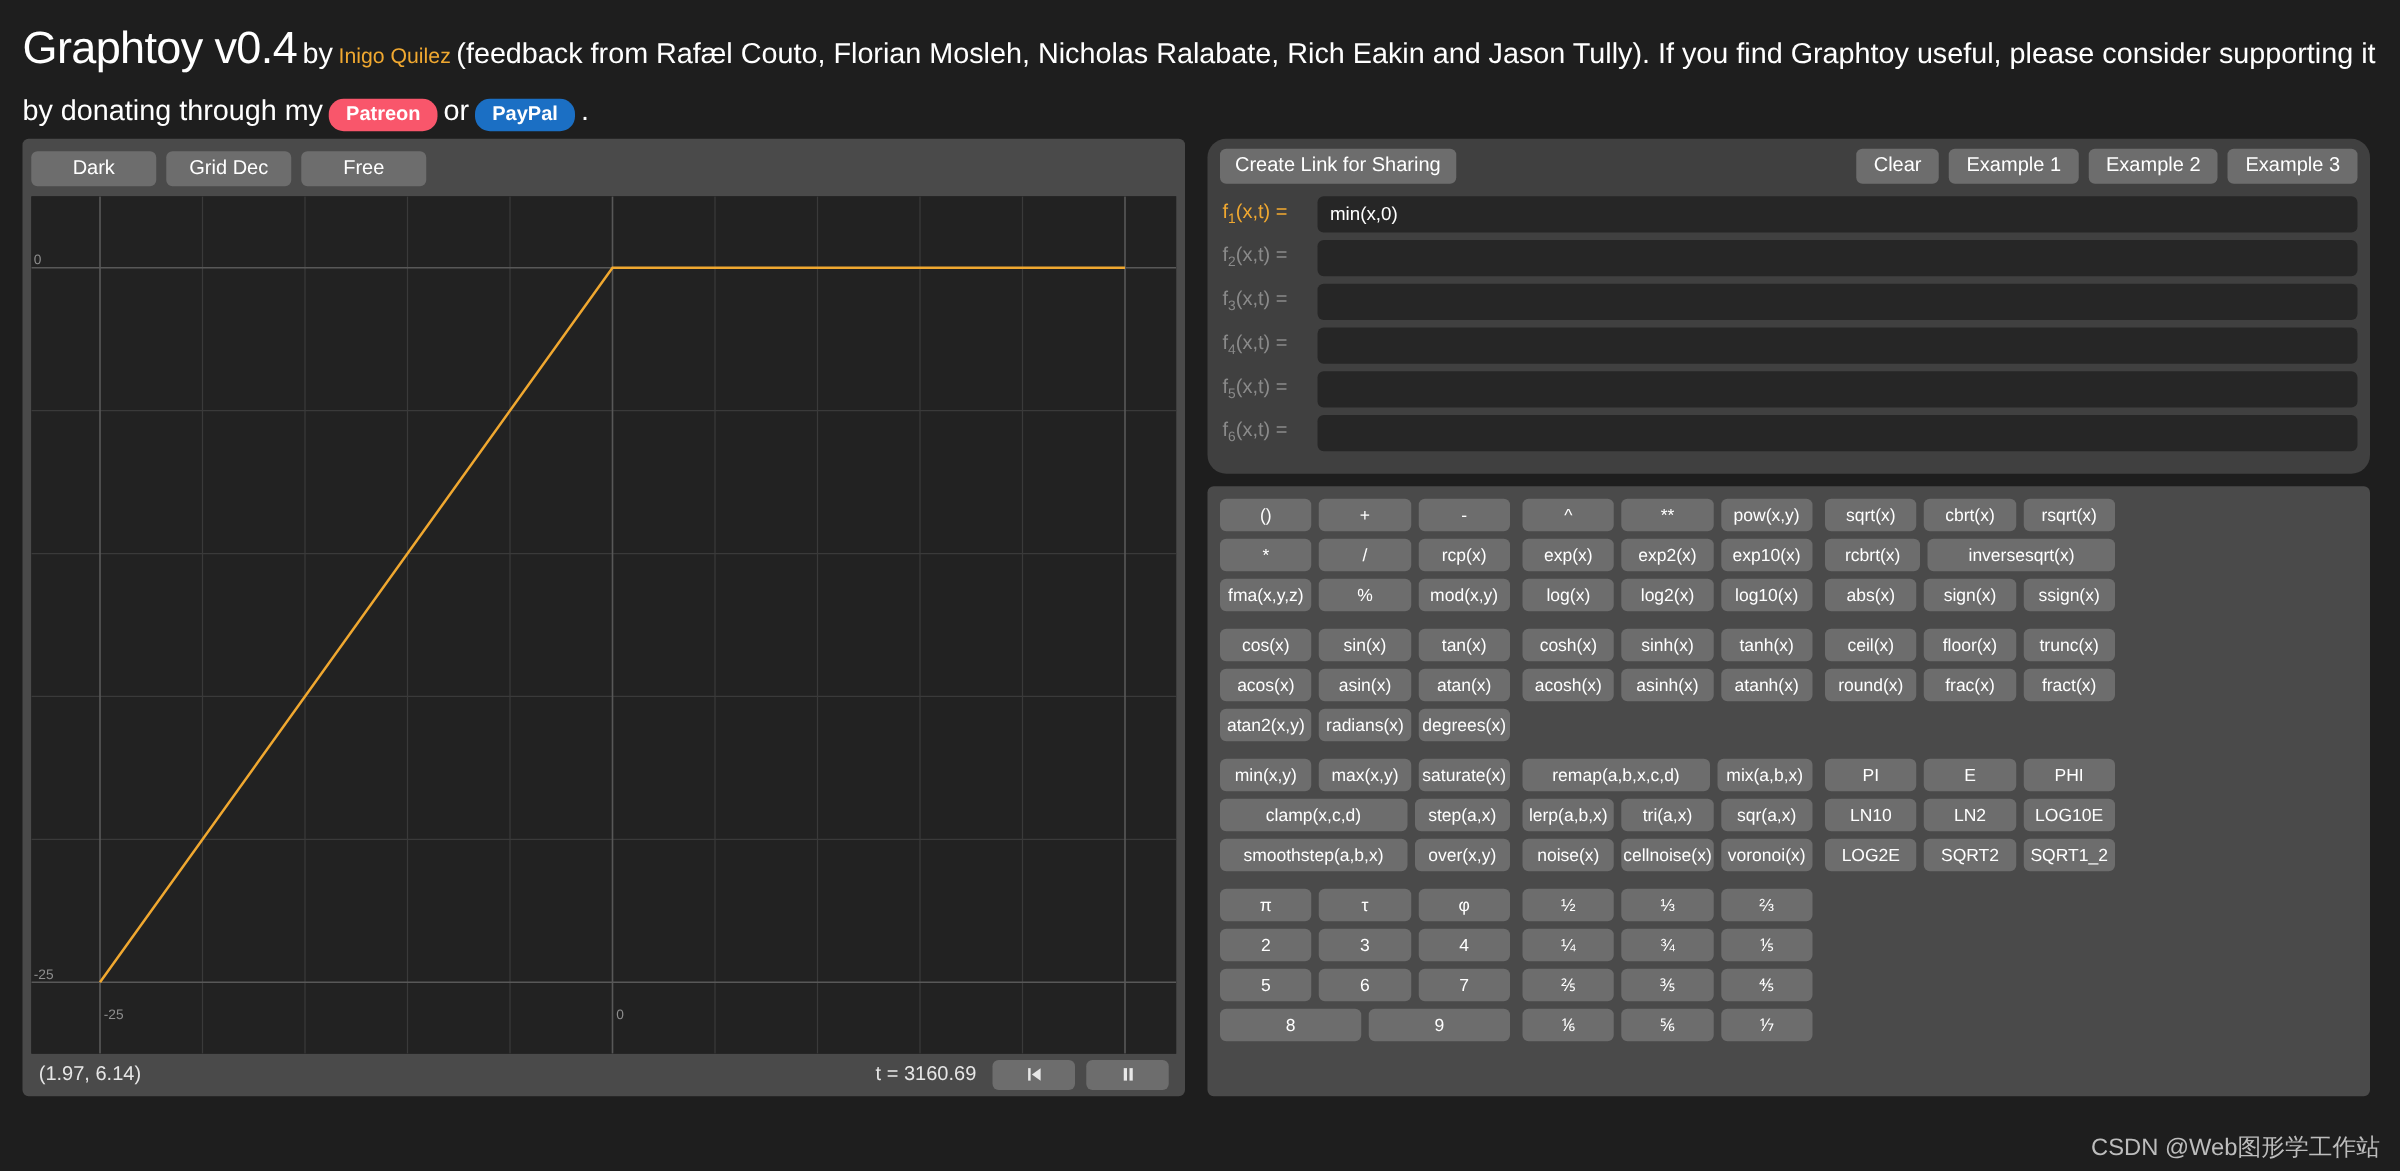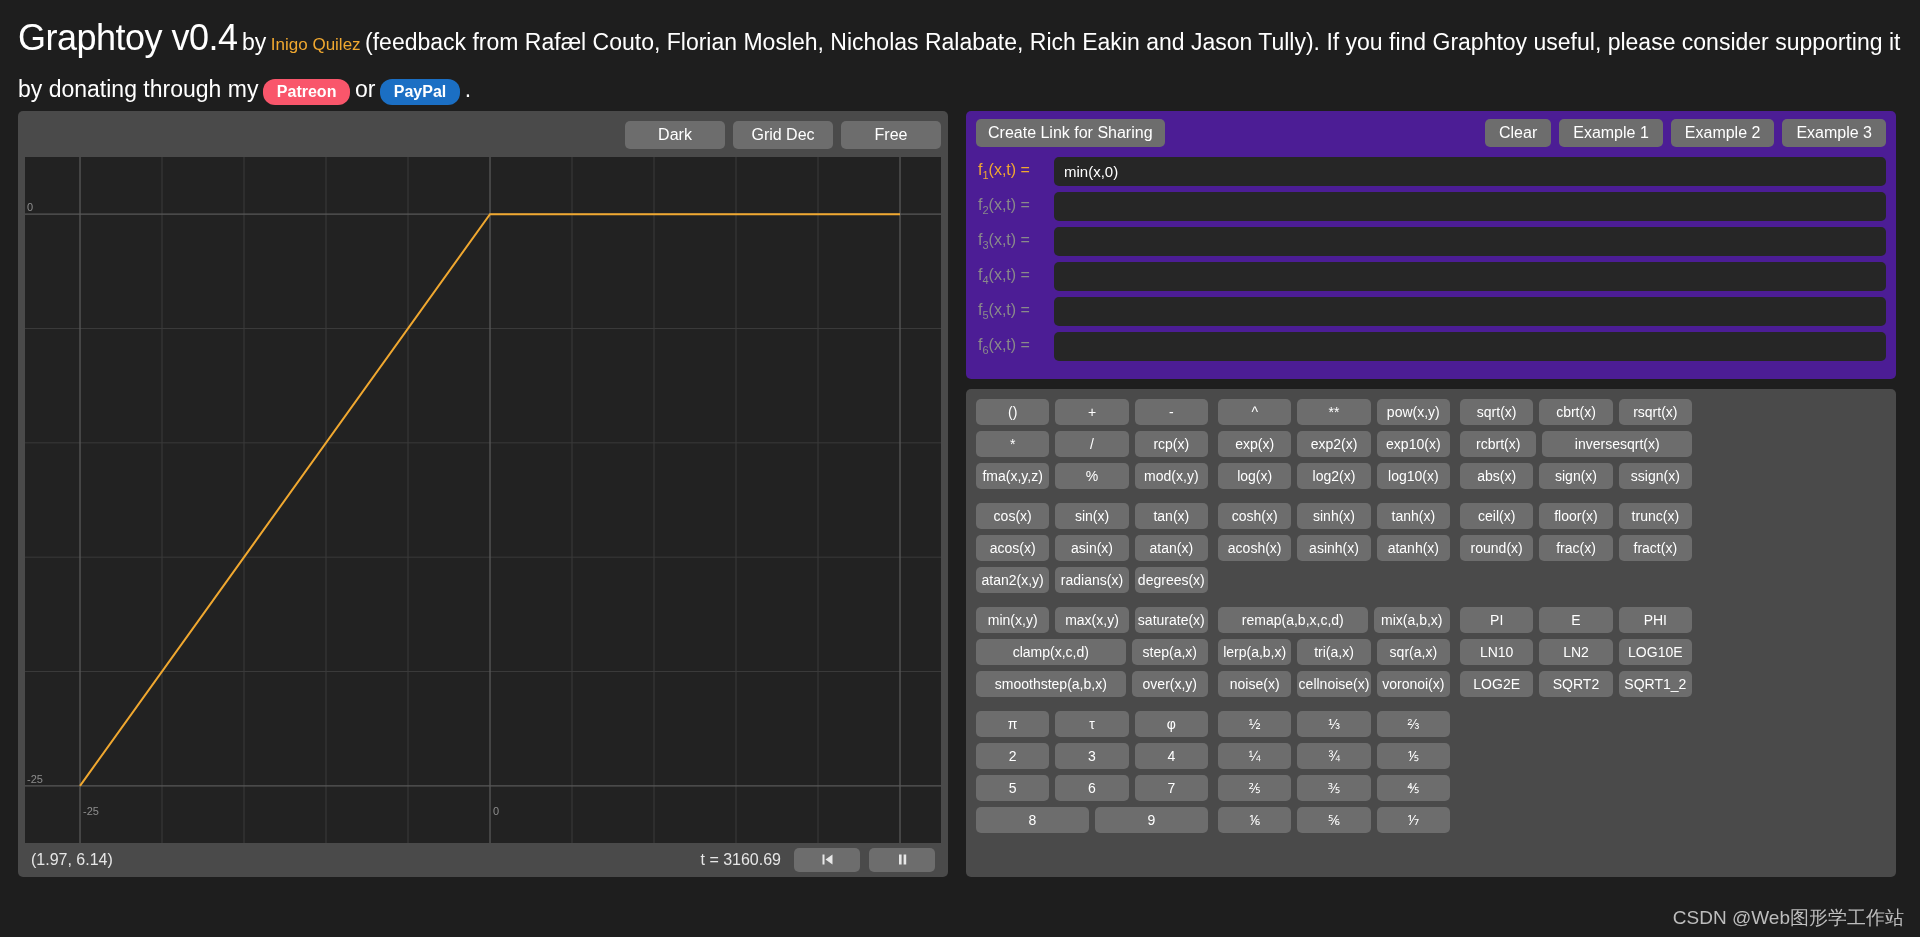--- a/index.html
+++ b/index.html
@@ -59,21 +59,21 @@
   
   #graph-panel {
     width: 930px;
     background: #4a4a4a;
     border-radius: 5px;
     padding: 7px 7px 0 7px;
     position: relative;
   }
   #graph-toolbar {
     display: flex;
-    justify-content: flex-end;
+    justify-content: flex-start;
     gap: 8px;
     padding: 3px 0 8px 0;
   }
   .gbtn {
     background: #6d6d6d;
     color: #ffffff;
     border: none;
     border-radius: 5px;
     font-size: 16px;
     font-family: "Liberation Sans", sans-serif;
@@ -122,22 +122,22 @@
   
   #right-col {
     width: 930px;
     display: flex;
     flex-direction: column;
     gap: 10px;
   }
 
   
   #formula-panel {
-    background: #4c1d95;
-    border-radius: 5px;
+    background: #404040;
+    border-radius: 15px;
     padding: 8px 10px 12px 10px;
   }
   #formula-toolbar {
     display: flex;
     align-items: center;
     margin-bottom: 10px;
   }
   .share-btn {
     background: #6d6d6d; color: #fff; border: none; border-radius: 5px;
     font-size: 16px; font-family: "Liberation Sans", sans-serif;

